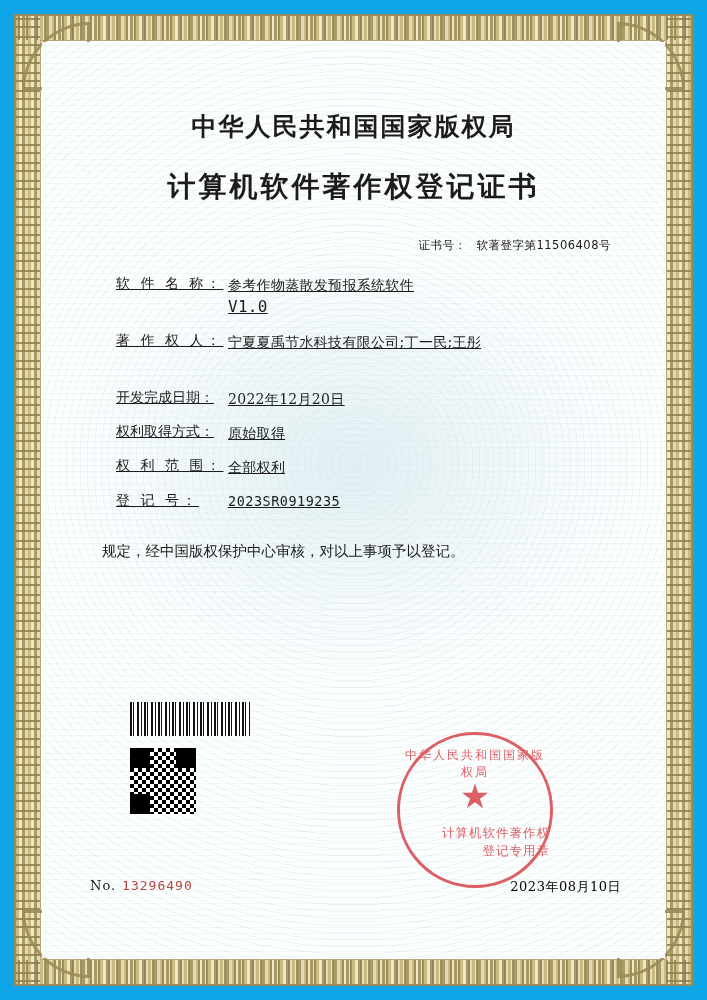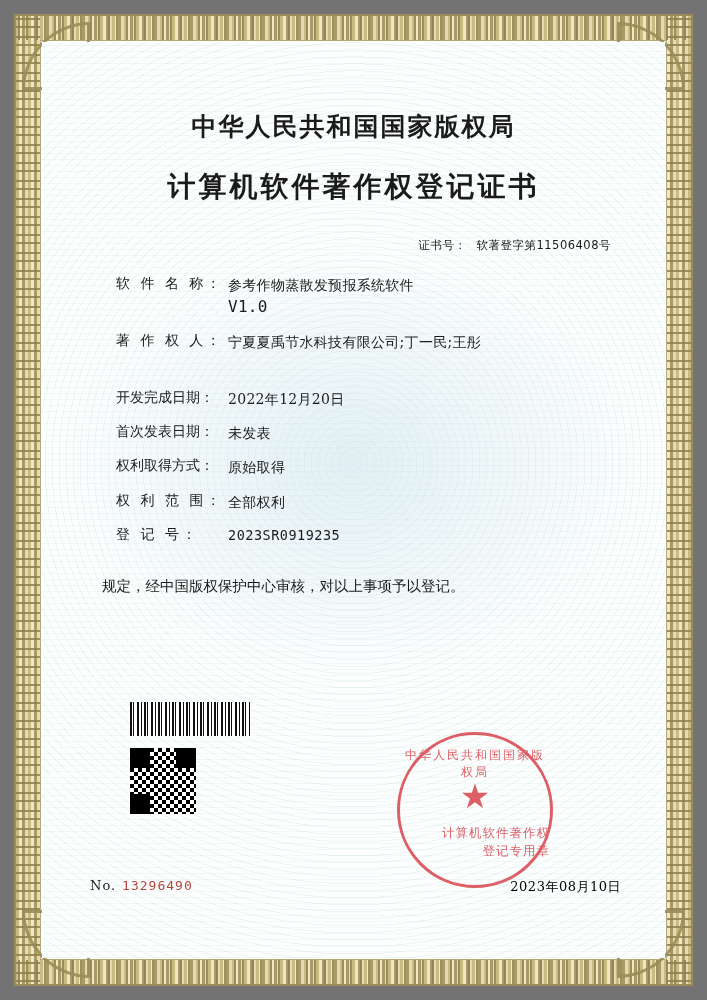--- a/index.html
+++ b/index.html
@@ -8,21 +8,21 @@
     background: #ffffff;
   }
   body {
     font-family: "DejaVu Sans", "Liberation Sans", sans-serif;
   }
   .page {
     position: relative;
     width: 707px;
     height: 1000px;
     margin: 0 auto;
-    background: #737373;
+    background: #0ea5e9;
     overflow: hidden;
   }
 
   
   .border-outer {
     position: absolute;
     left: 14px;
     top: 14px;
     right: 14px;
     bottom: 14px;
@@ -138,20 +138,21 @@
     font-size: 11.5px;
     padding-right: 10px;
     letter-spacing: .5px;
   }
   .cert-no .cert-no-label { margin-right: 10px; }
 
   .fields {
     margin-top: 22px;
     padding-left: 30px;
     font-size: 14px;
+    text-decoration: underline;
   }
   .field-row {
     display: flex;
     align-items: flex-start;
     margin-bottom: 14px;
   }
   .field-label {
     width: 112px;
     flex: 0 0 112px;
     letter-spacing: 3px;
@@ -314,24 +315,20 @@
           <div class="field-value">宁夏夏禹节水科技有限公司;丁一民;王彤</div>
         </div>
 
         <div class="gap-lg"></div>
 
         <div class="field-row">
           <div class="field-label tight">开发完成日期：</div>
           <div class="field-value">2022年12月20日</div>
         </div>
 
-        <div class="field-row">
-          <div class="field-label tight">首次发表日期：</div>
-          <div class="field-value">未发表</div>
-        </div>
 
         <div class="field-row">
           <div class="field-label tight">权利取得方式：</div>
           <div class="field-value">原始取得</div>
         </div>
 
         <div class="field-row">
           <div class="field-label">权 利 范 围：</div>
           <div class="field-value">全部权利</div>
         </div>

